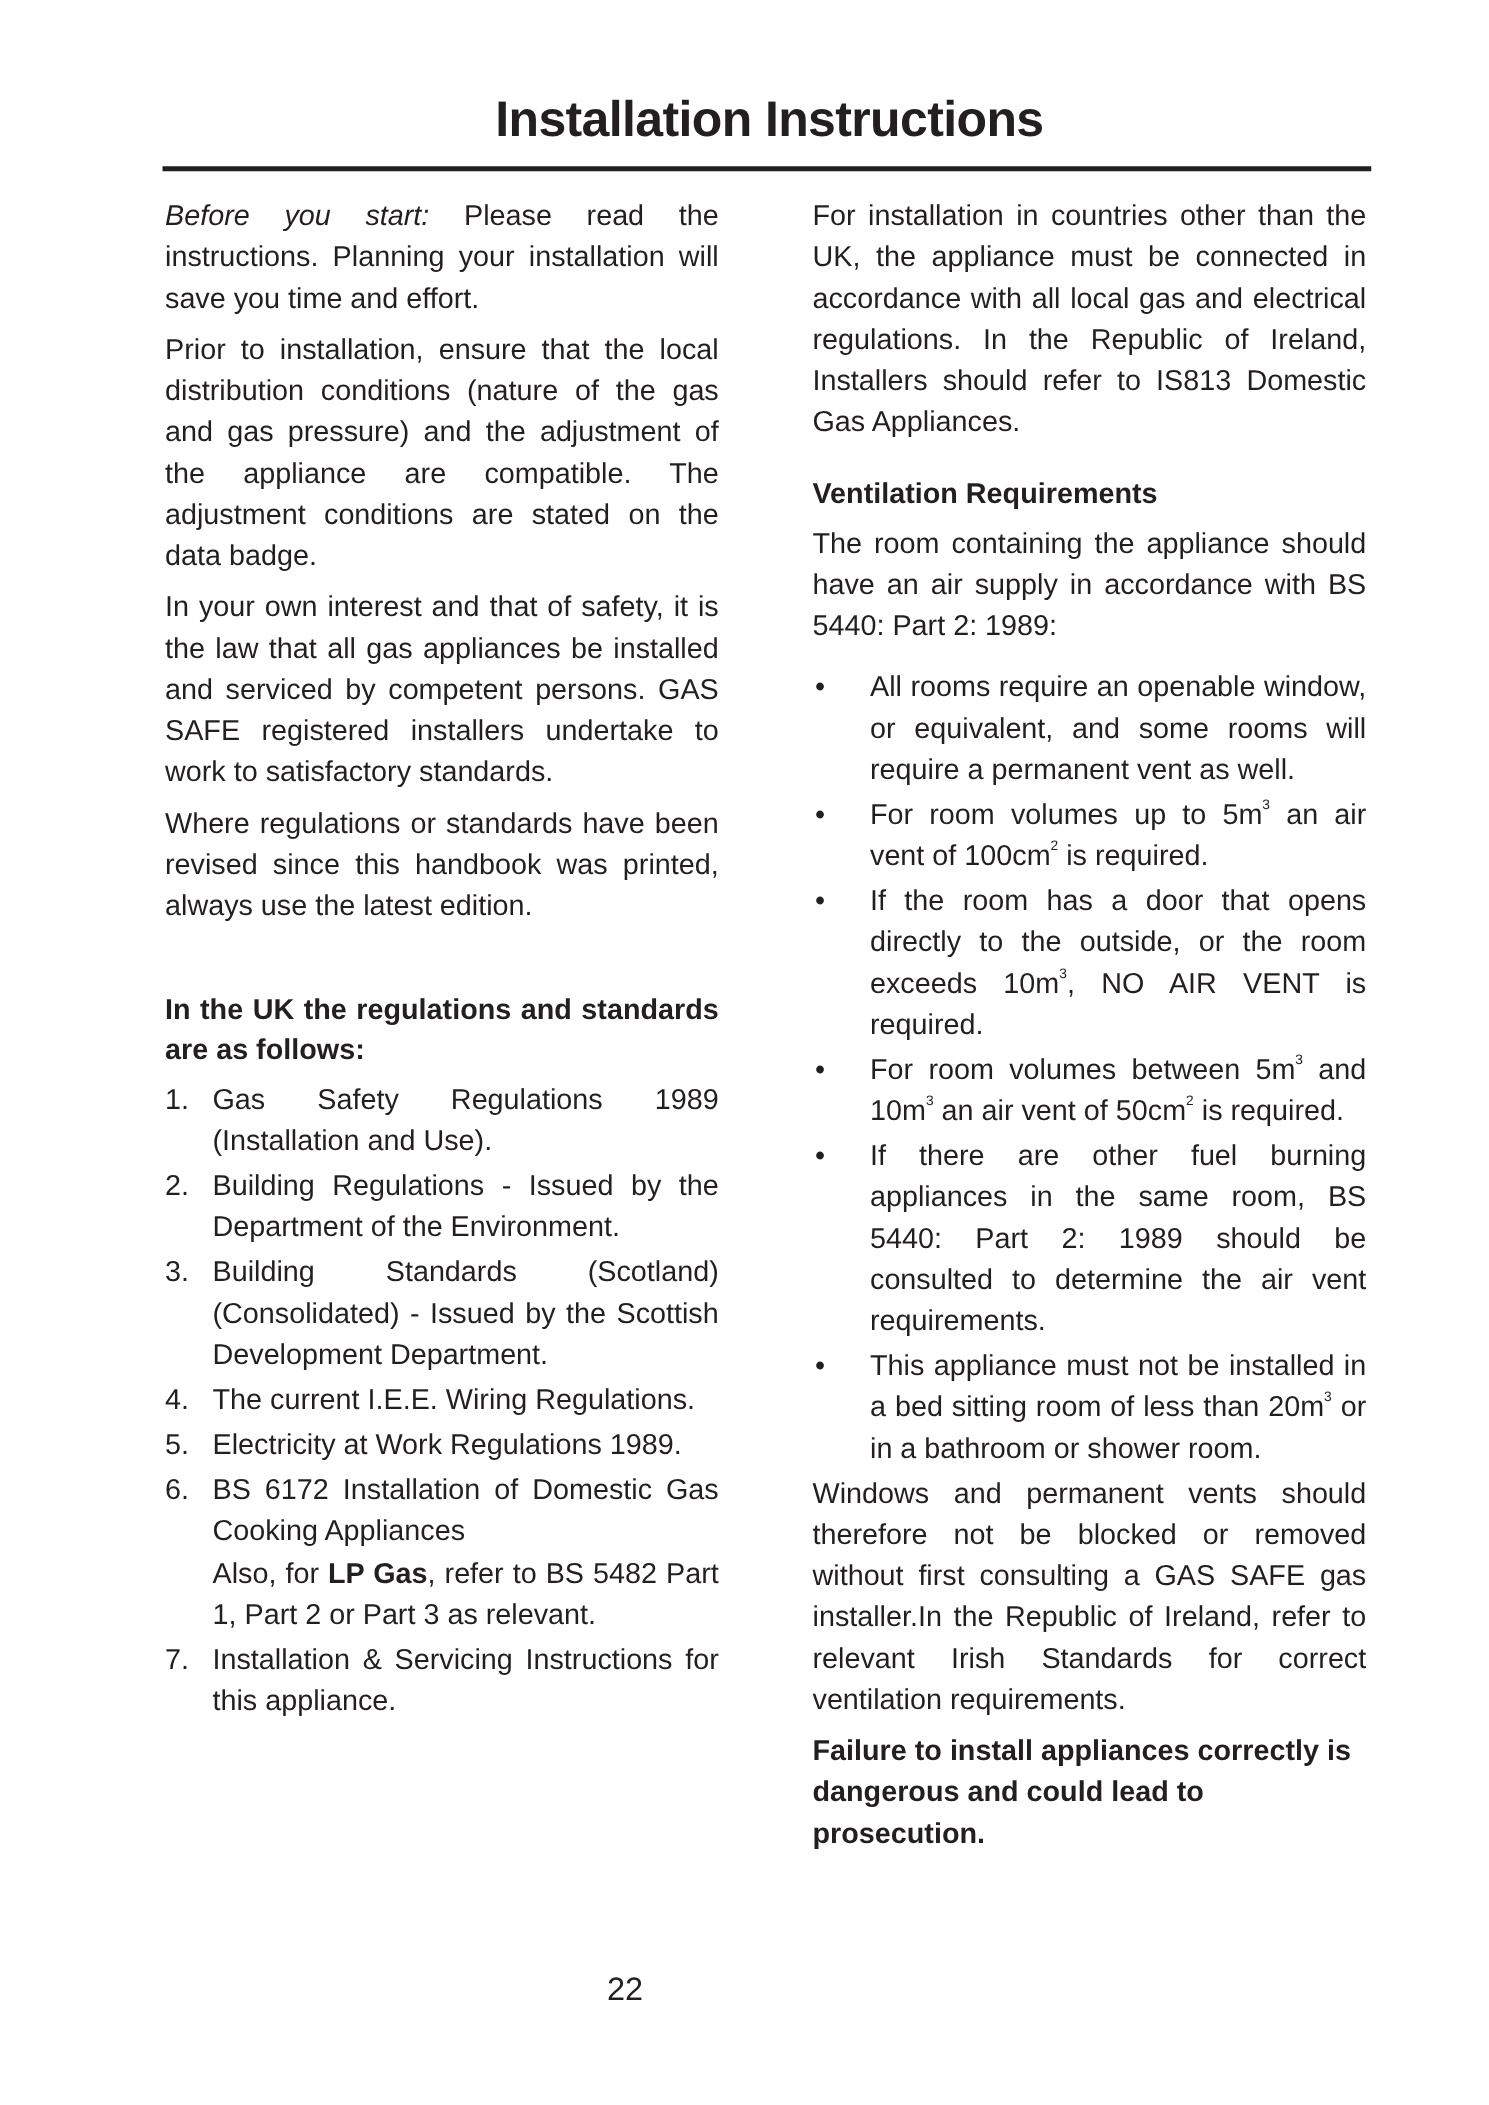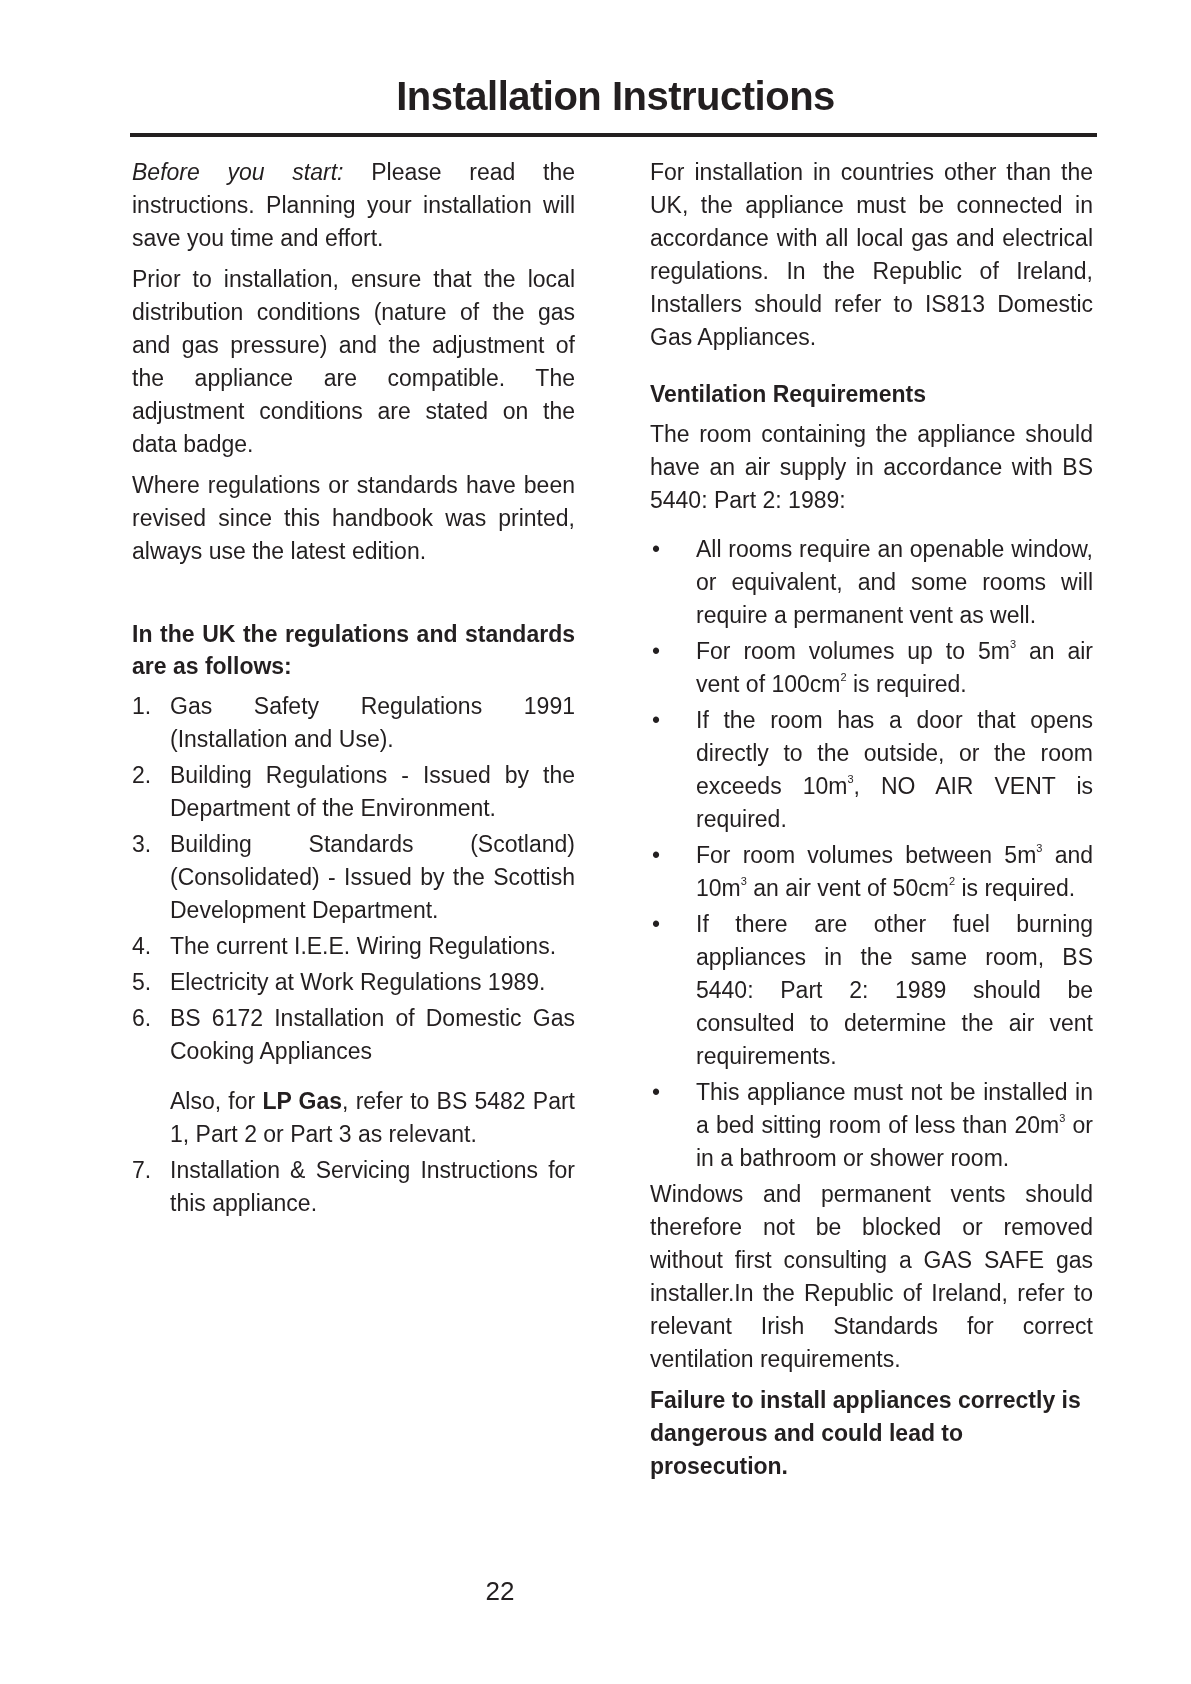--- a/index.html
+++ b/index.html
@@ -8,43 +8,44 @@
   .rule { position:absolute; top:133px; left:130px; width:967px; height:4px; background:#231f20; }
   .col { position:absolute; top:156px; width:443px; font-size:23px; line-height:33px; text-align:justify; }
   .col.left { left:132px; }
   .col.right { left:650px; width:443px; }
   p { margin:0 0 8px 0; }
   .italic { font-style:italic;margin-top:24px; }
   .heading { font-weight:bold; margin:0 0 8px 0; line-height:32px; }
   ol { list-style:none; padding:0; margin:0; }
   ol li { position:relative; padding-left:38px; margin-bottom:3px; }
   ol li .num { position:absolute; left:0; top:0; }
-  ol li .extra { display:block; margin-top:17px; }
+  ol li .extra { display:block; margin-top:1px; }
   ul { list-style:none; padding:0; margin:0 0 2px 0; }
   ul li { position:relative; padding-left:46px; margin-bottom:3px; }
   ul li .bullet { position:absolute; left:2px; top:0; }
   sup { font-size:11px; vertical-align:top; line-height:18px; }
   .warning { font-weight:bold; text-align:left; }
   .page-num { position:absolute; top:1576px; left:0; width:1000px; text-align:center; font-size:26px; }
   b { font-weight:bold; }
 </style>
 </head>
 <body>
 
 <h1 class="title">Installation Instructions</h1>
 <div class="rule"></div>
 
 <div class="col left">
   <p><span class="italic">Before you start:</span><span> Please read the instructions.  Planning your installation will save you time and effort.</span></p>
   <p>Prior to installation, ensure that the local distribution conditions (nature of the gas and gas pressure) and the adjustment of the appliance are compatible.  The adjustment conditions are stated on the data badge.</p>
+  <p>In your own interest and that of safety, it is the law that all gas appliances be installed and serviced by competent persons.  GAS SAFE registered installers undertake to work to satisfactory standards.</p>
   <p>Where regulations or standards have been revised since this handbook was printed, always use the latest edition.</p>
   <div style="height:42px"></div>
   <p class="heading">In the UK the regulations and standards are as follows:</p>
   <ol>
-    <li><span class="num">1.</span><span>Gas Safety Regulations 1991 (Installation and Use).</span></li>
+    <li><span class="num">1.</span><span>Gas Safety Regulations 1989 (Installation and Use).</span></li>
     <li><span class="num">2.</span><span>Building Regulations - Issued by the Department of the Environment.</span></li>
     <li><span class="num">3.</span><span>Building Standards (Scotland) (Consolidated) - Issued by the Scottish Development Department.</span></li>
     <li><span class="num">4.</span><span>The current I.E.E. Wiring Regulations.</span></li>
     <li><span class="num">5.</span><span>Electricity at Work Regulations 1989.</span></li>
     <li><span class="num">6.</span><span>BS 6172 Installation of Domestic Gas Cooking Appliances</span>
       <span class="extra"><span>Also, for </span><b>LP Gas</b><span>, refer to BS 5482 Part 1, Part 2 or Part 3 as relevant.</span></span>
     </li>
     <li><span class="num">7.</span><span>Installation &amp; Servicing Instructions for this appliance.</span></li>
   </ol>
 </div>

